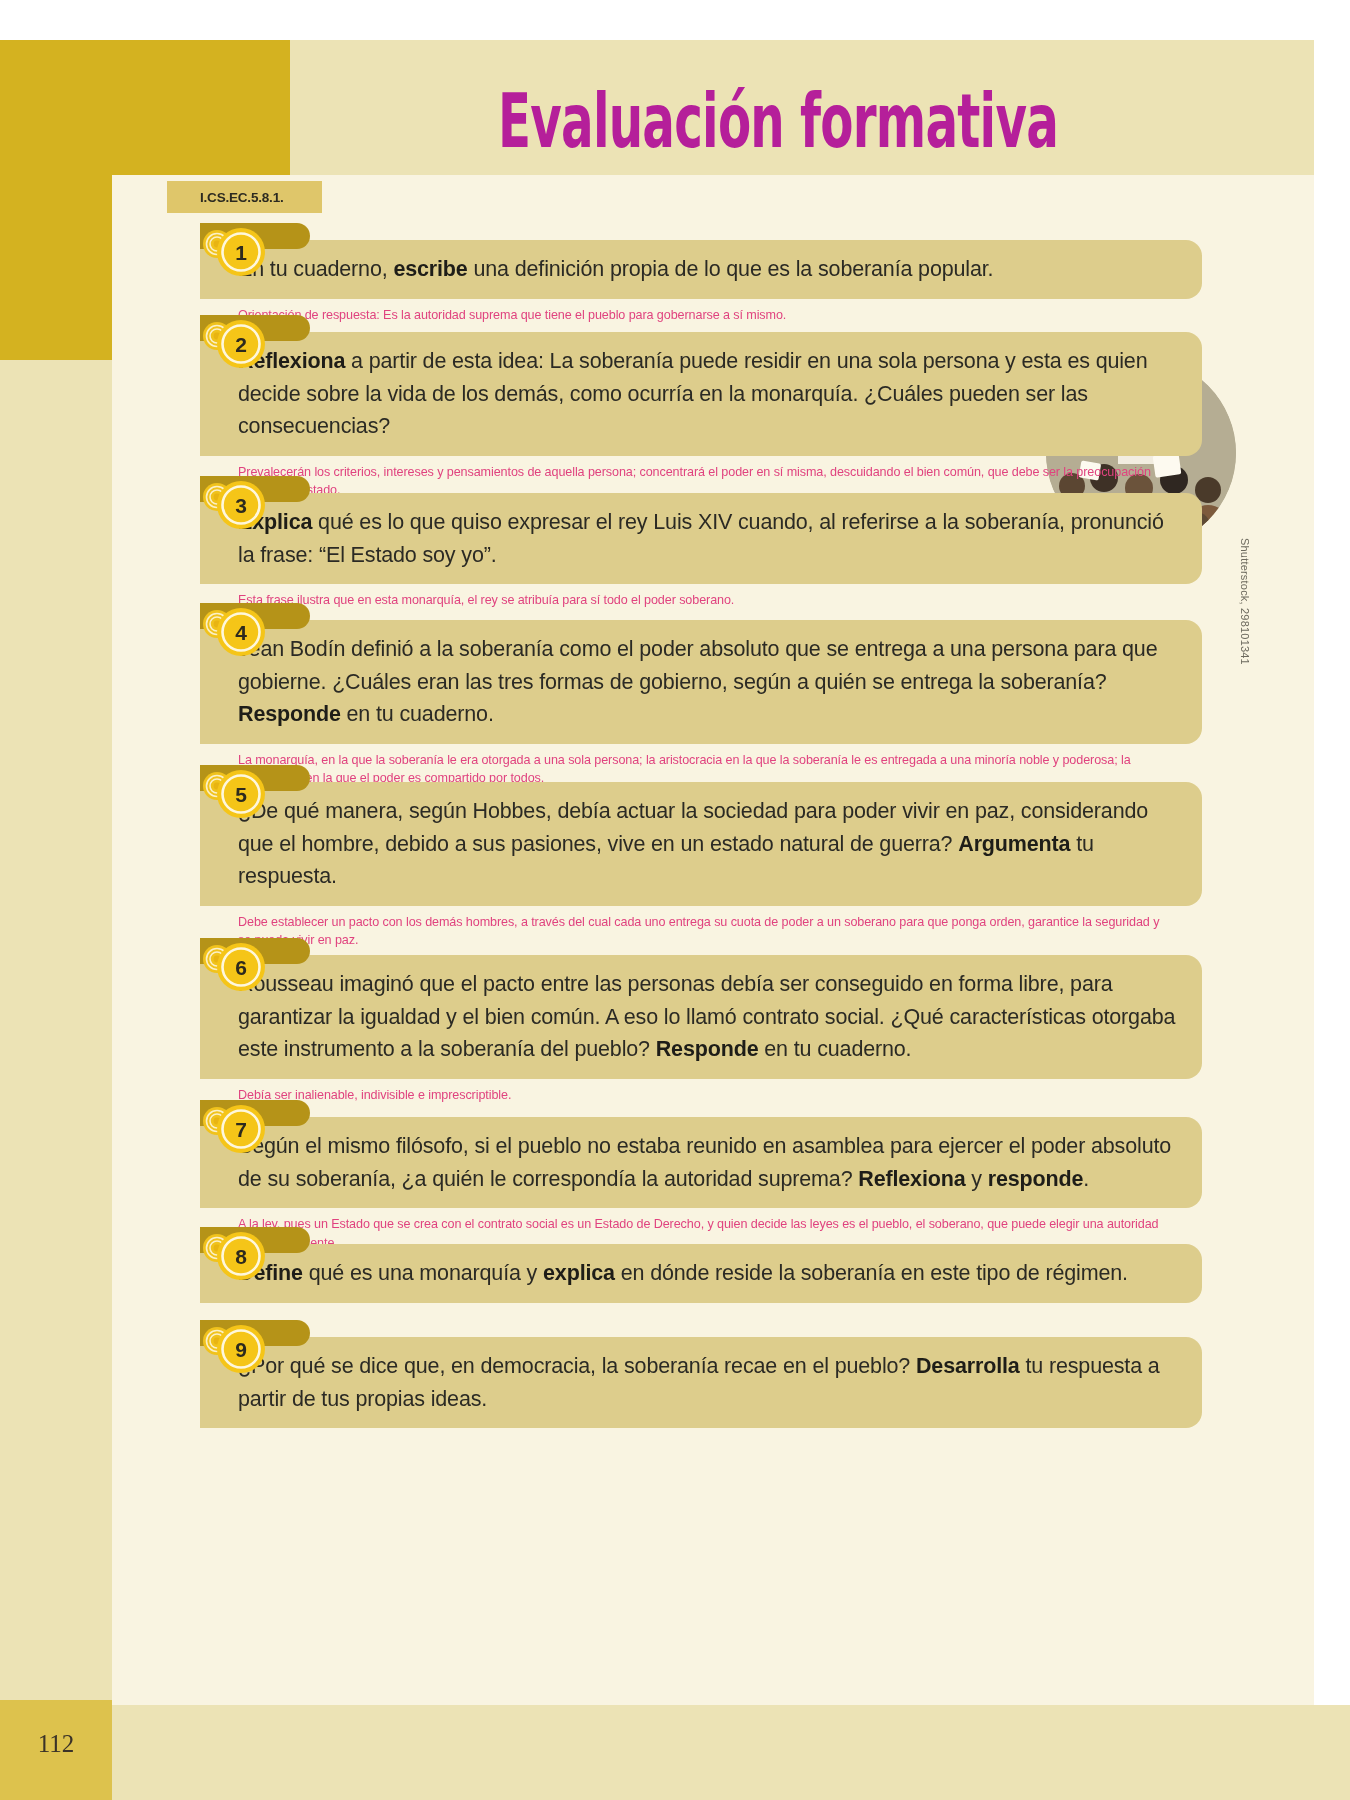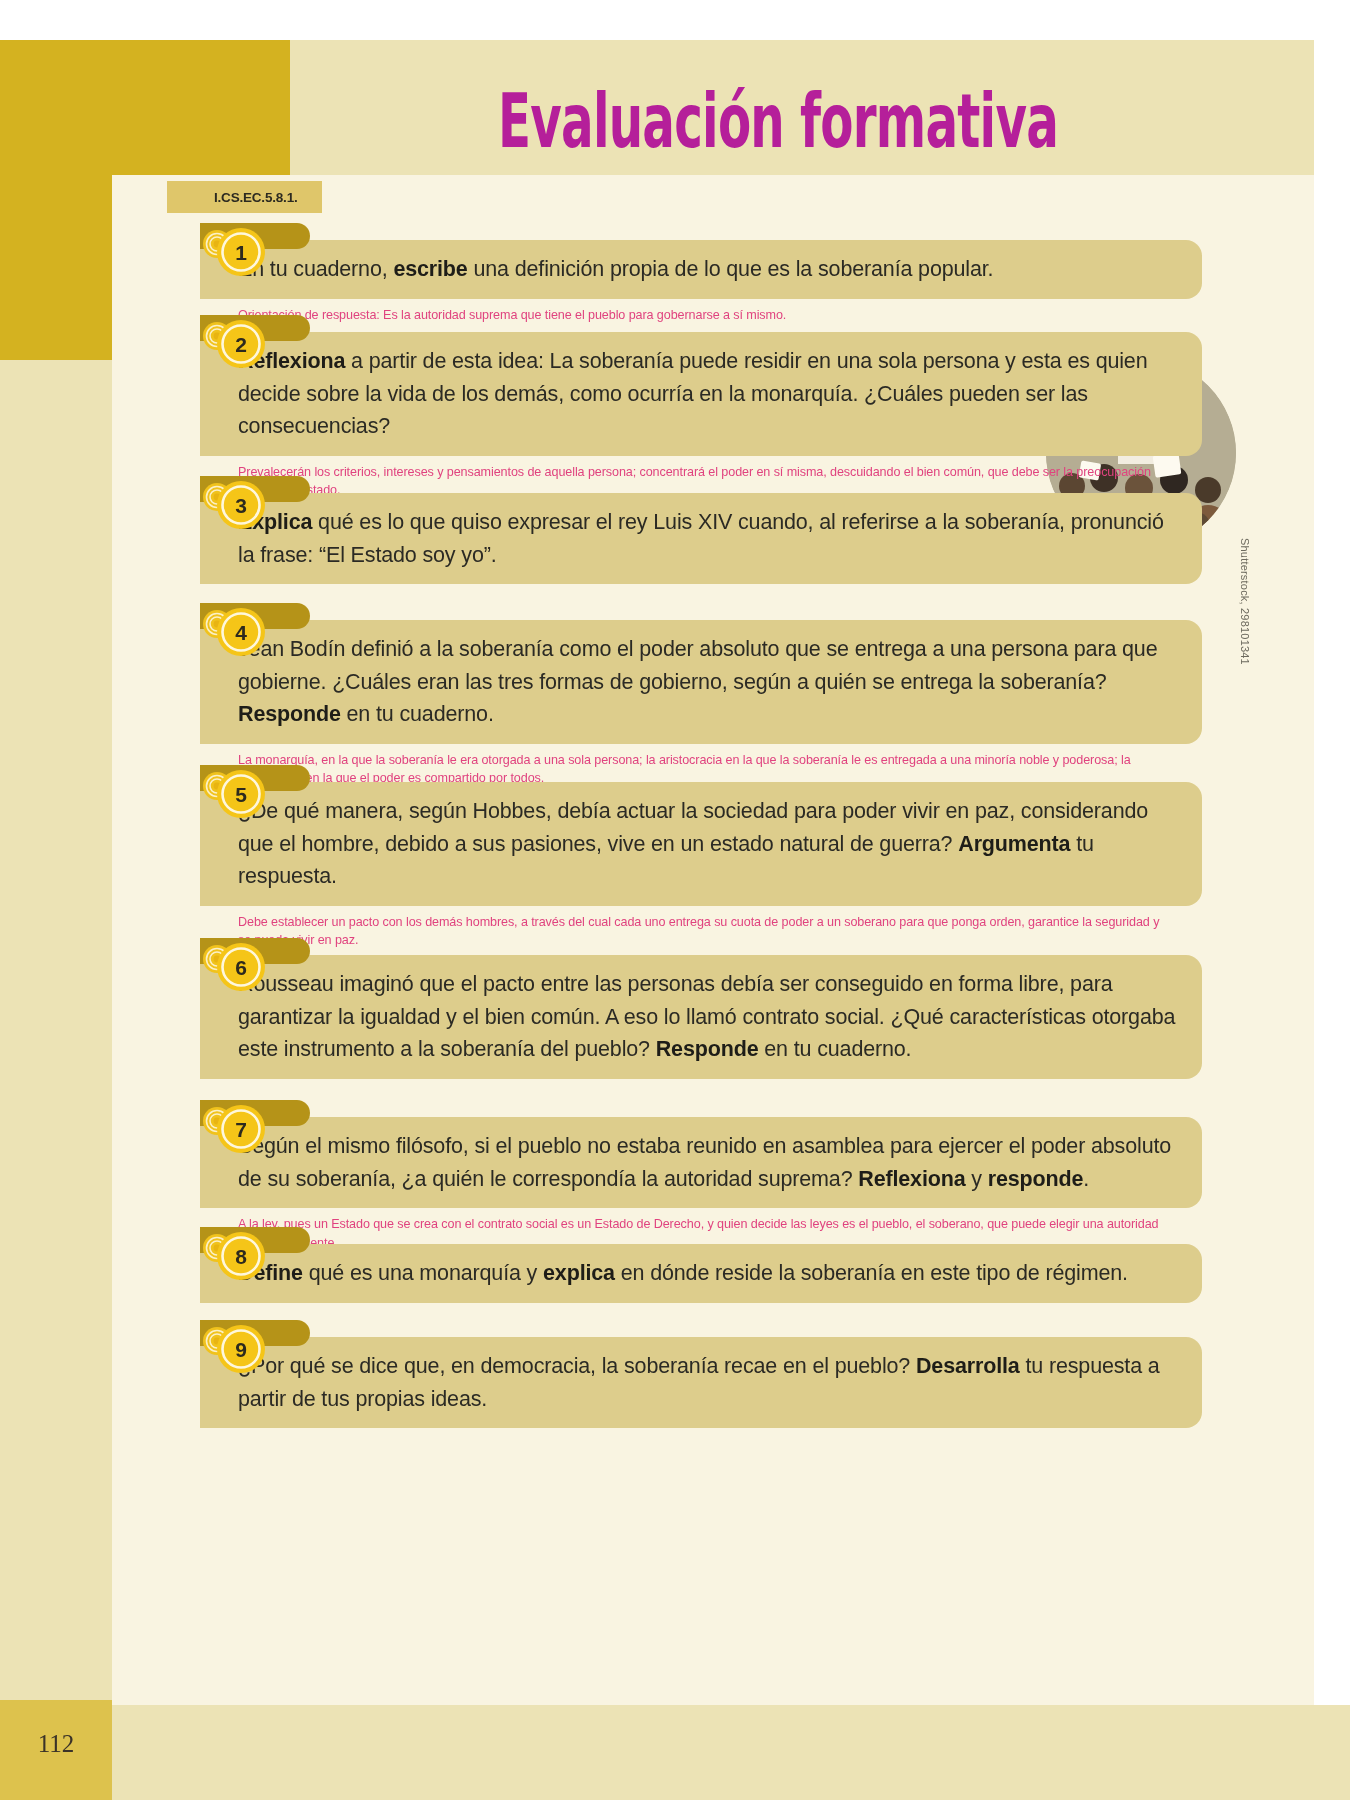--- a/index.html
+++ b/index.html
@@ -95,21 +95,21 @@
   }
 
   
   .code-chip {
     position: absolute;
     left: 167px; top: 141px;
     width: 155px; height: 32px;
     background: #dfc66a;
     display: flex;
     align-items: center;
-    padding-left: 47px;
+    padding-left: 33px;
     box-sizing: border-box;
     font-size: 13.5px;
     font-weight: bold;
     color: #2c2a20;
     letter-spacing: -0.2px;
   }
 
   
   .qwrap {
     position: absolute;
@@ -288,20 +288,21 @@
     <circle cx="17" cy="22" r="7" fill="none" stroke="#ffffff" stroke-width="1.6" opacity="0.75"></circle>
     <circle cx="17" cy="22" r="3.4" fill="#e8b412"></circle>
     <circle cx="41" cy="30" r="24" fill="#f5c518"></circle>
     <circle cx="41" cy="30" r="18.5" fill="none" stroke="#ffffff" stroke-width="2.6" opacity="0.85"></circle>
     <circle cx="41" cy="30" r="13" fill="#f5c518"></circle>
     <text x="41" y="38" text-anchor="middle" font-family="Liberation Sans, sans-serif" font-size="21" font-weight="bold" fill="#2d2a1e">3</text>
   </svg>
           </div>
       <div class="qtext"><b>Explica</b> qué es lo que quiso expresar el rey Luis XIV cuando, al referirse a la soberanía, pronunció la frase: “El Estado soy yo”.</div>
     </div>
+    <div class="answer">Esta frase ilustra que en esta monarquía, el rey se atribuía para sí todo el poder soberano.</div>
   </div>
       <div class="qwrap" style="top: 580px;">
     <div class="qbar">
       <div class="qbar-tab"></div>
       <div class="badge">
   <svg width="76" height="62" viewBox="0 0 76 62">
     <circle cx="17" cy="22" r="14" fill="#f0c21c"></circle>
     <circle cx="17" cy="22" r="10.5" fill="none" stroke="#ffffff" stroke-width="1.6" opacity="0.75"></circle>
     <circle cx="17" cy="22" r="7" fill="none" stroke="#ffffff" stroke-width="1.6" opacity="0.75"></circle>
     <circle cx="17" cy="22" r="3.4" fill="#e8b412"></circle>
@@ -344,20 +345,21 @@
     <circle cx="17" cy="22" r="7" fill="none" stroke="#ffffff" stroke-width="1.6" opacity="0.75"></circle>
     <circle cx="17" cy="22" r="3.4" fill="#e8b412"></circle>
     <circle cx="41" cy="30" r="24" fill="#f5c518"></circle>
     <circle cx="41" cy="30" r="18.5" fill="none" stroke="#ffffff" stroke-width="2.6" opacity="0.85"></circle>
     <circle cx="41" cy="30" r="13" fill="#f5c518"></circle>
     <text x="41" y="38" text-anchor="middle" font-family="Liberation Sans, sans-serif" font-size="21" font-weight="bold" fill="#2d2a1e">6</text>
   </svg>
           </div>
       <div class="qtext">Rousseau imaginó que el pacto entre las personas debía ser conseguido en forma libre, para garantizar la igualdad y el bien común. A eso lo llamó contrato social. ¿Qué características otorgaba este instrumento a la soberanía del pueblo? <b>Responde</b> en tu cuaderno.</div>
     </div>
+    <div class="answer">Debía ser inalienable, indivisible e imprescriptible.</div>
   </div>
       <div class="qwrap" style="top: 1077px;">
     <div class="qbar">
       <div class="qbar-tab"></div>
       <div class="badge">
   <svg width="76" height="62" viewBox="0 0 76 62">
     <circle cx="17" cy="22" r="14" fill="#f0c21c"></circle>
     <circle cx="17" cy="22" r="10.5" fill="none" stroke="#ffffff" stroke-width="1.6" opacity="0.75"></circle>
     <circle cx="17" cy="22" r="7" fill="none" stroke="#ffffff" stroke-width="1.6" opacity="0.75"></circle>
     <circle cx="17" cy="22" r="3.4" fill="#e8b412"></circle>

